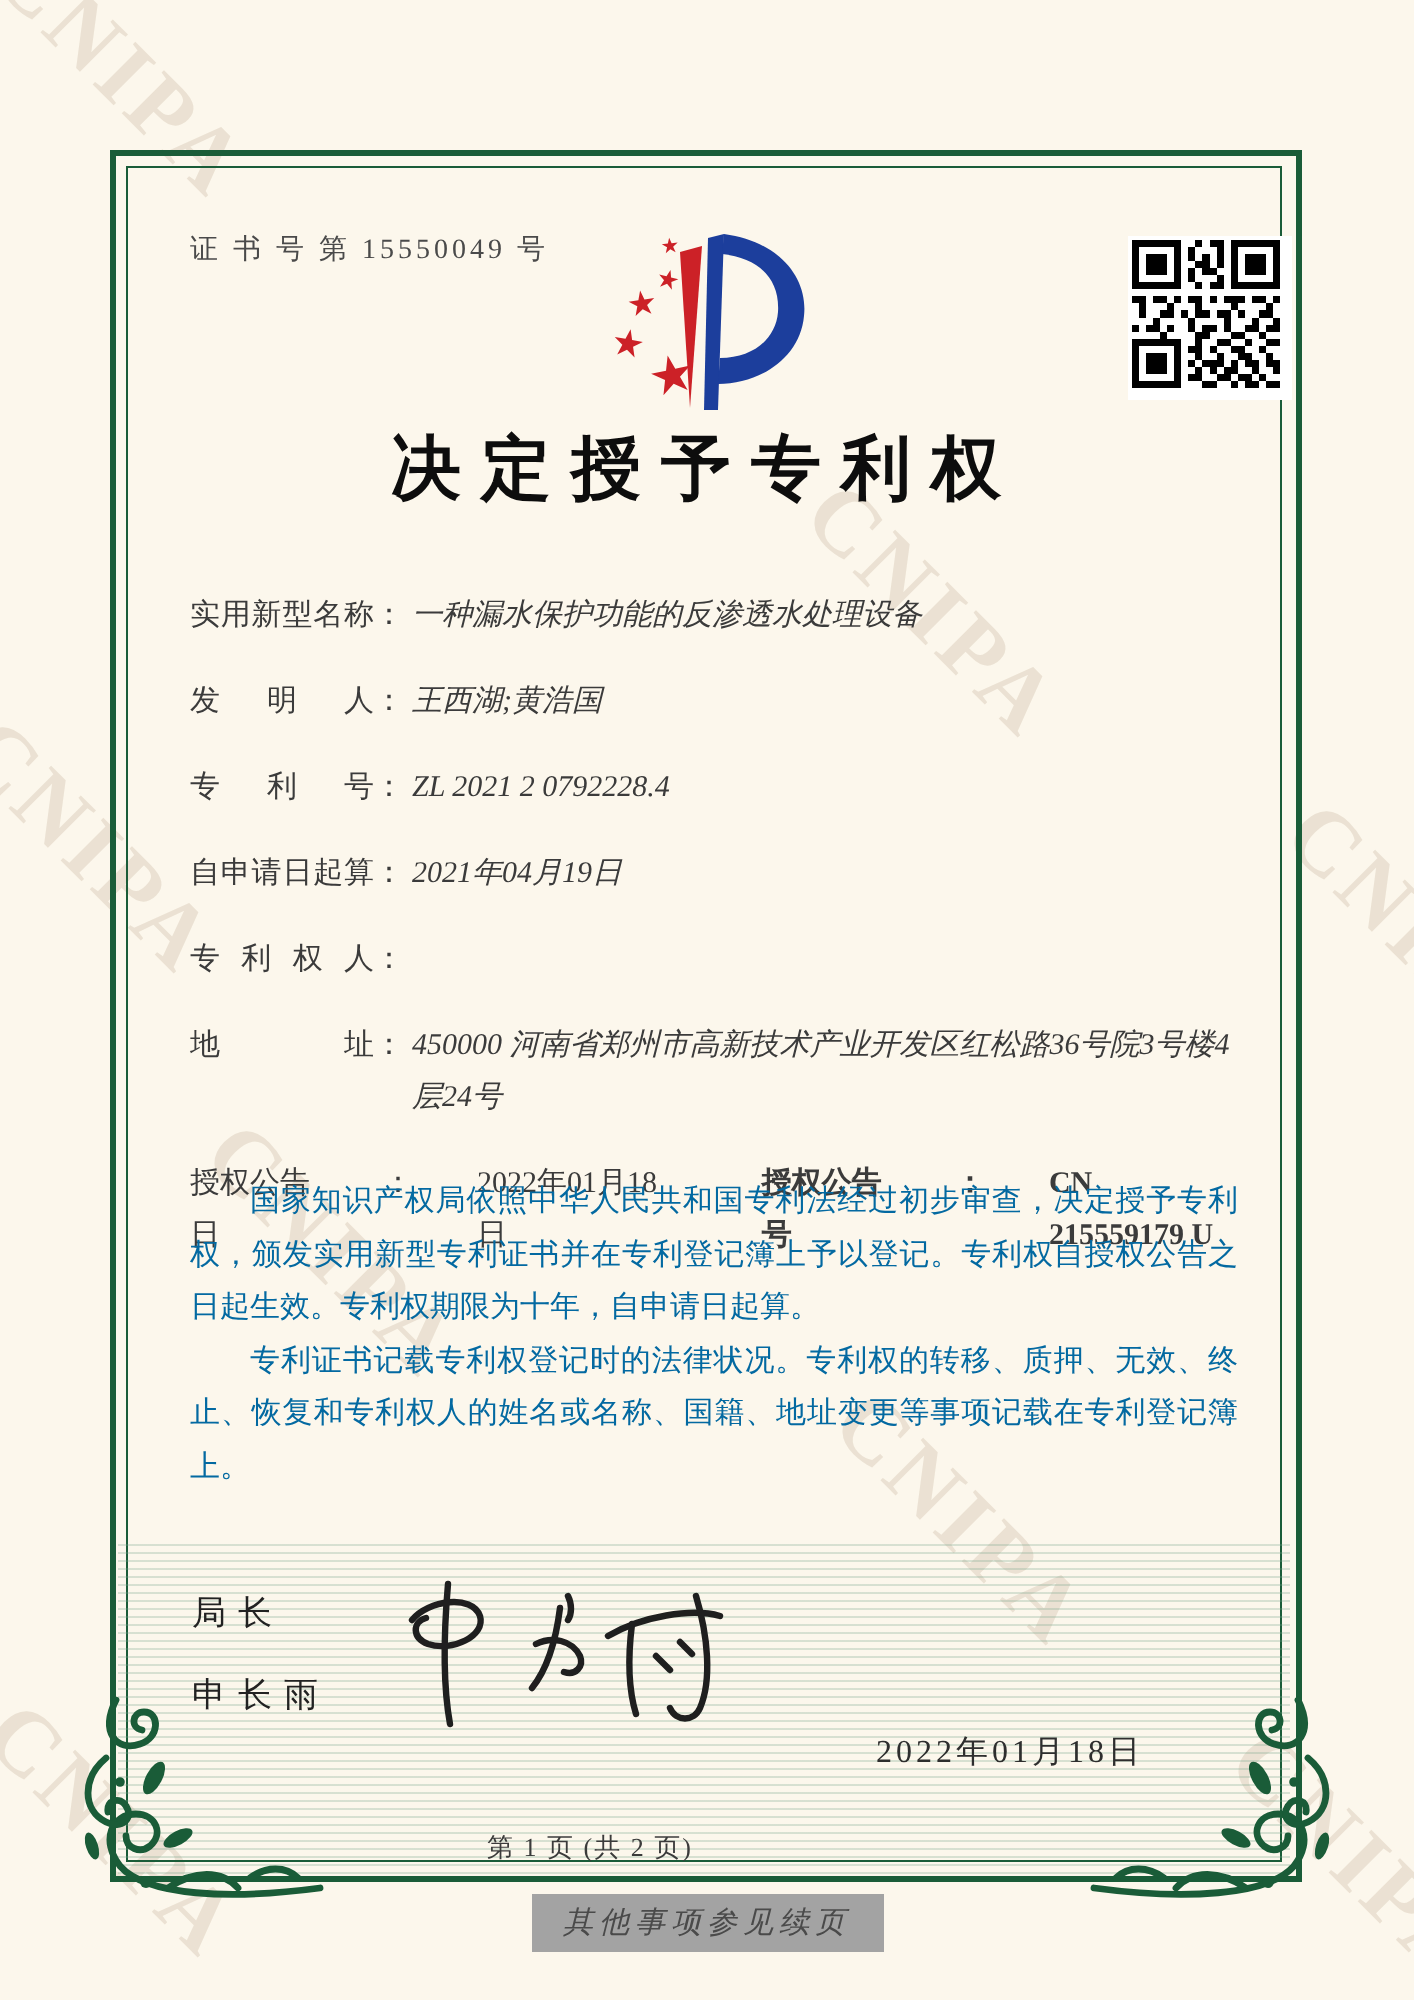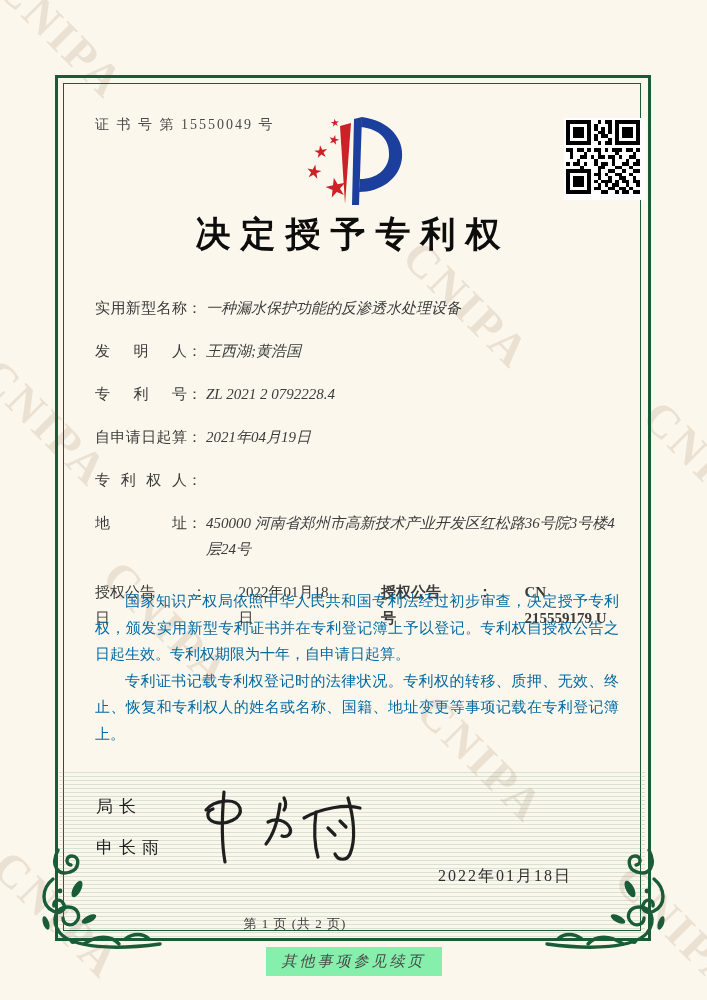--- a/index.html
+++ b/index.html
@@ -46,21 +46,21 @@
   .paras p{margin:0;text-indent:2em;}
   
   .sig-title{position:absolute;left:96px;top:795px;font-size:17px;letter-spacing:6px;color:#222;}
   .sig-name{position:absolute;left:96px;top:836px;font-size:17px;letter-spacing:6px;color:#222;}
   .sig-script{position:absolute;left:196px;top:780px;width:180px;height:90px;}
   .grant-date{position:absolute;left:438px;top:866px;font-size:16px;letter-spacing:2px;color:#2e2e2e;}
   
   .page-info{position:absolute;left:95px;top:915px;width:400px;text-align:center;font-size:13px;letter-spacing:1px;color:#3b3b3b;}
   .cont-note{
     position:absolute;left:50%;top:947px;transform:translateX(-50%);
-    background:#86efac;padding:5px 16px;font-size:15px;font-style:italic;
+    background:#a3a3a3;padding:5px 16px;font-size:15px;font-style:italic;
     letter-spacing:3px;color:#4a4a4a;white-space:nowrap;
   }
   
   .flourish{position:absolute;width:135px;height:115px;}
   .flourish-bl{left:27px;top:847px;}
   .flourish-br{left:545px;top:847px;transform:scaleX(-1);}
 </style>
 </head>
 <body>
 

